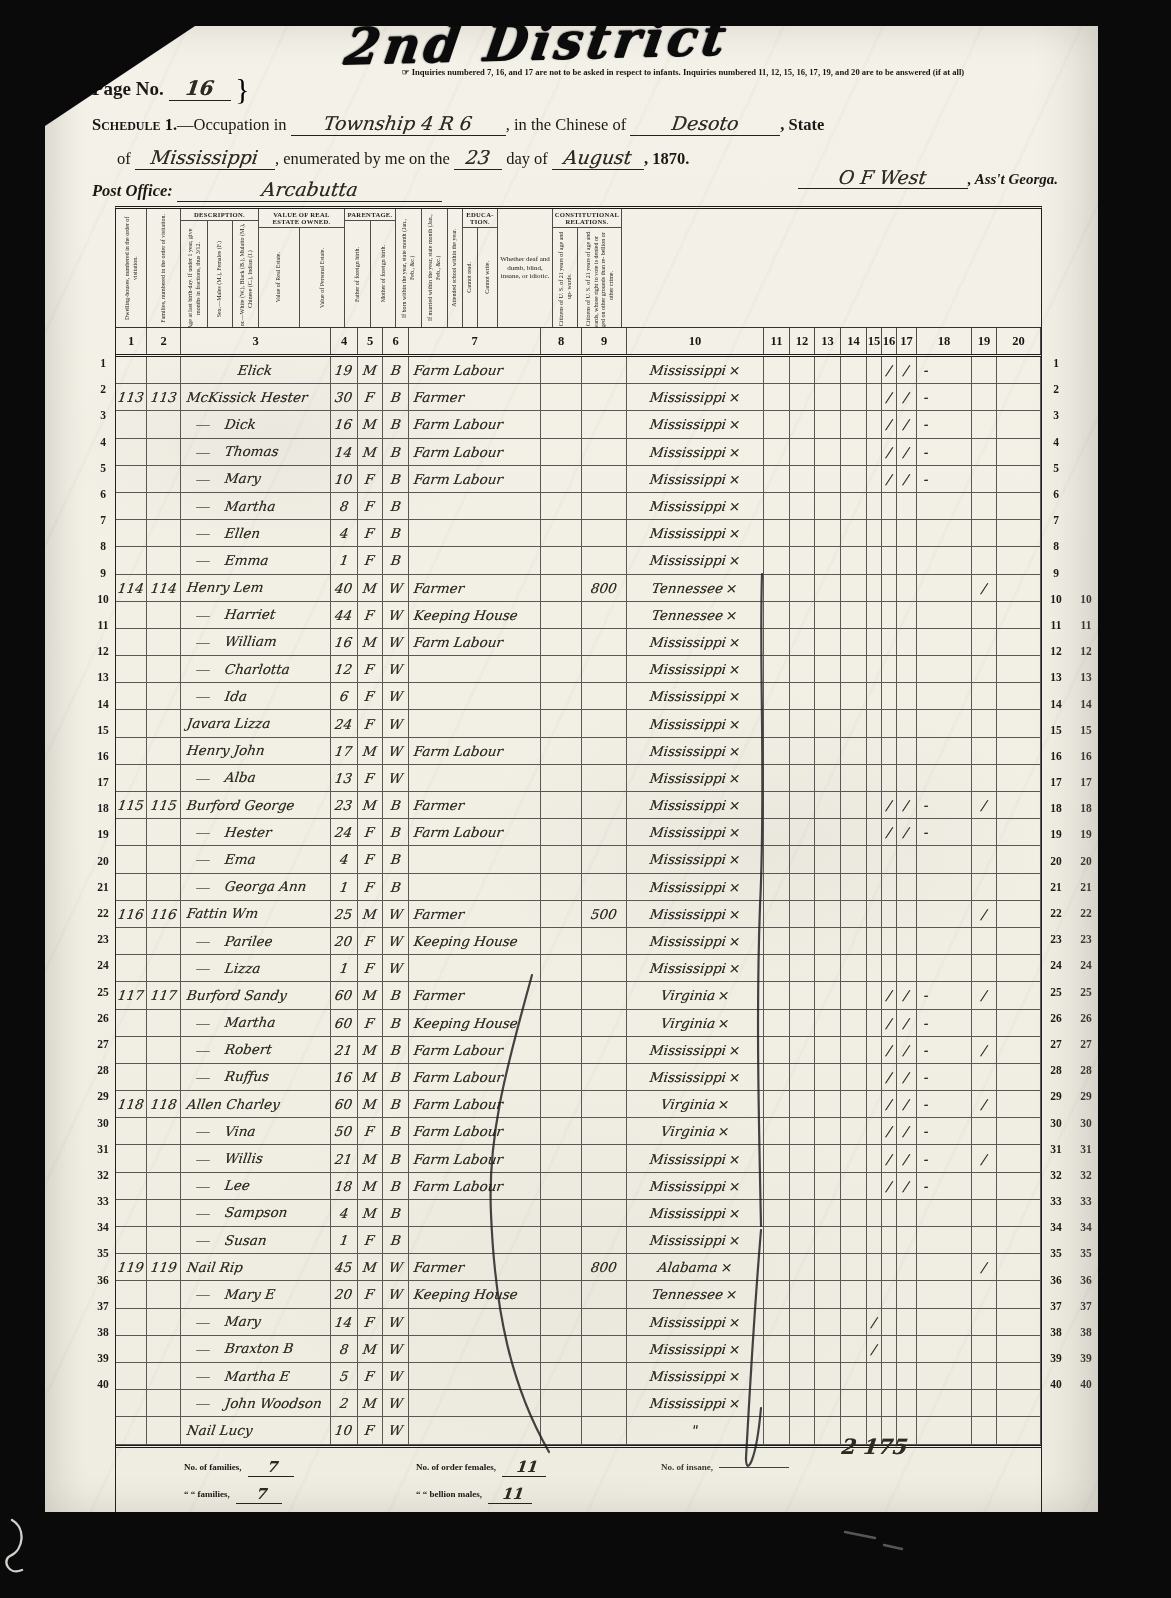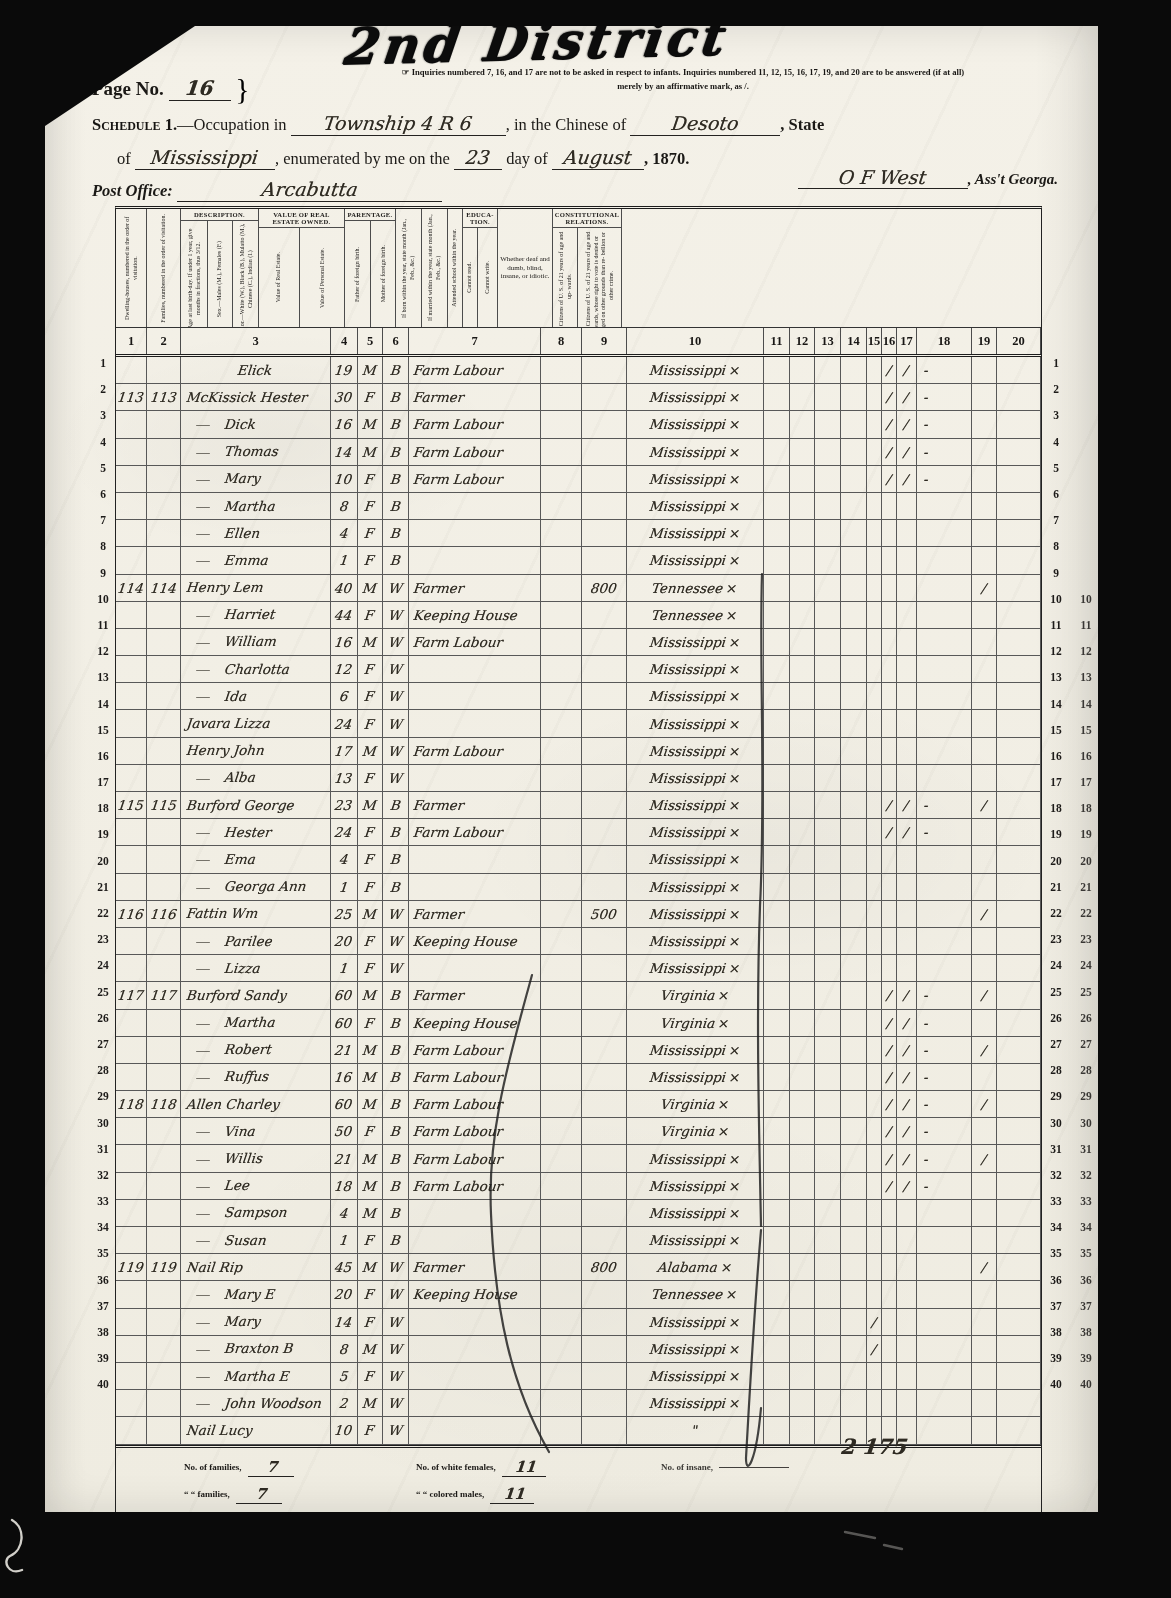--- a/index.html
+++ b/index.html
@@ -89,21 +89,20 @@
     <div id="district" class="hw">2nd District</div>
 
     <div id="pageno-line">
       <span class="print">Page No.</span>
       <span class="blank" style="min-width:62px;"><span class="hw">16</span></span>
       <span class="brace">}</span>
     </div>
 
     <div id="notes">
       <div>☞ Inquiries numbered 7, 16, and 17 are not to be asked in respect to infants.  Inquiries numbered 11, 12, 15, 16, 17, 19, and 20 are to be answered (if at all)</div>
-      <div>merely by an affirmative mark, as /.</div>
     </div>
 
     <div id="sched1">
       <span class="sc">Schedule 1.</span><span class="print">—Occupation in</span>
       <span class="blank" style="min-width:215px;"><span class="hw fw">Township 4 R 6</span></span><span class="print">, in the Chinese of</span>
       <span class="blank" style="min-width:150px;"><span class="hw fw">Desoto</span></span><span class="print" style="font-weight:bold">, State</span>
     </div>
 
     <div id="sched2">
       <span class="print">of</span>
@@ -1772,25 +1771,25 @@
             <div class="fline">
               <div>“  “  families,</div>
               <div class="ftu" style="min-width: 46px; margin-left: 6px;"><span class="hw ftv">7</span></div>
             </div>
             <div class="fline">
               <div class="ftu" style="min-width: 46px; margin-left: 6px;"><span class="hw ftv">7</span></div>
             </div>
           </div>
         <div class="fblock" id="fb2" style="left:300px;">
             <div class="fline">
-              <div>No. of white females,</div>
+              <div>No. of order females,</div>
               <div class="ftu" style="min-width: 44px; margin-left: 6px;"><span class="hw ftv">11</span></div>
             </div>
             <div class="fline">
-              <div>“  “  colored males,</div>
+              <div>“  “  bellion males,</div>
               <div class="ftu" style="min-width: 44px; margin-left: 6px;"><span class="hw ftv">11</span></div>
             </div>
             <div class="fline">
               <div class="ftu" style="min-width: 44px; margin-left: 6px;"><span class="hw ftv">11</span></div>
             </div>
           </div>
         <div class="fblock" id="fb4" style="left:545px;opacity:.85;">
             <div class="fline">
               <div>No. of insane,</div>
               <div class="ftu" style="min-width: 70px; margin-left: 6px;"></div>

